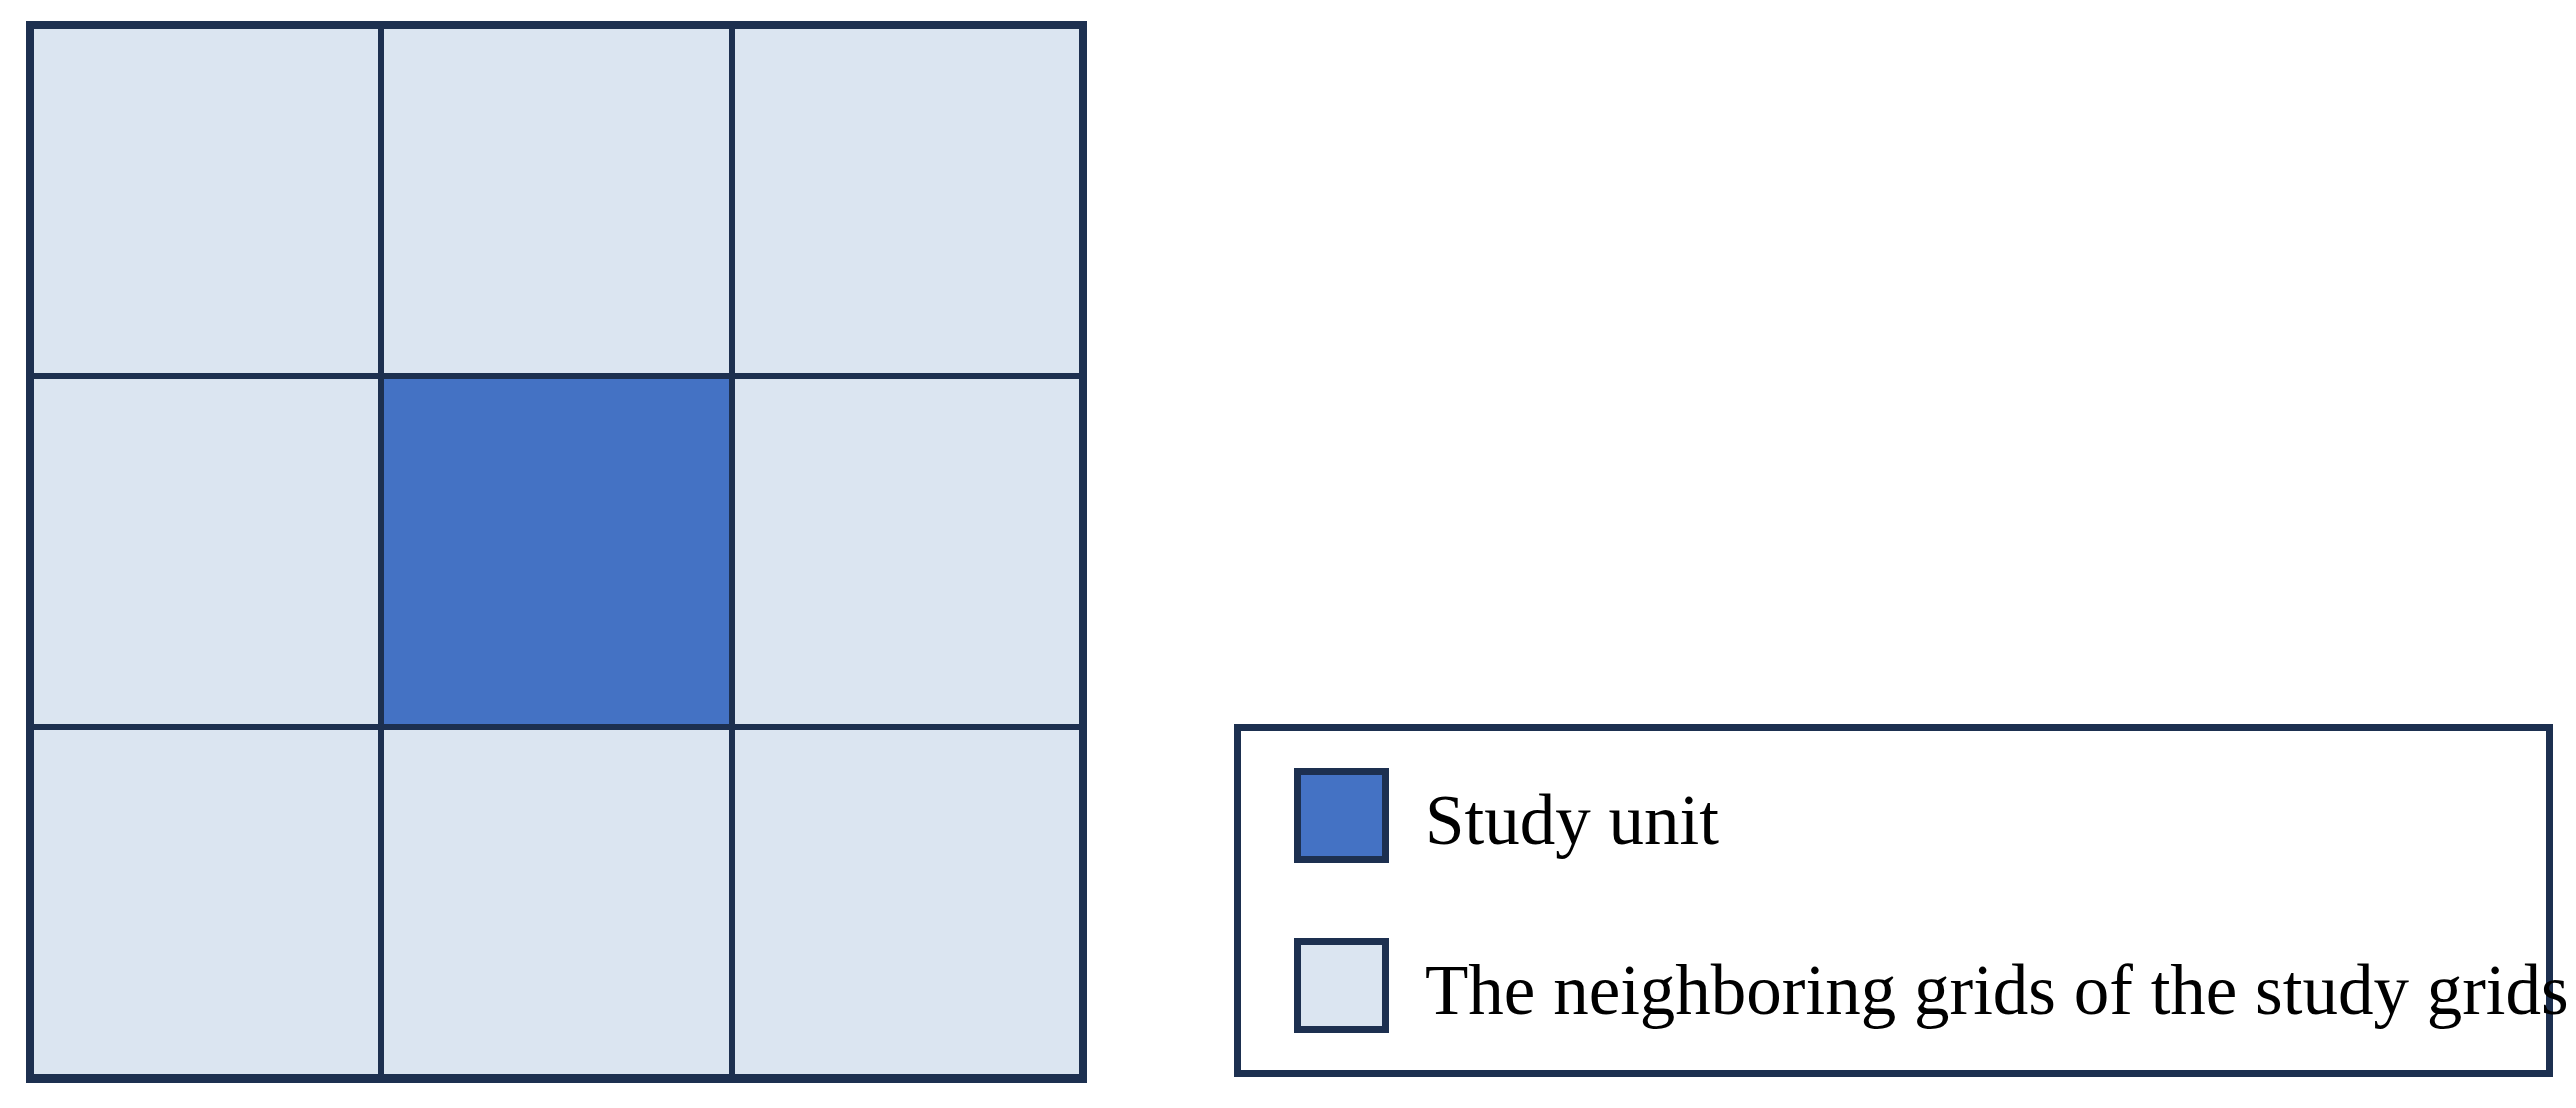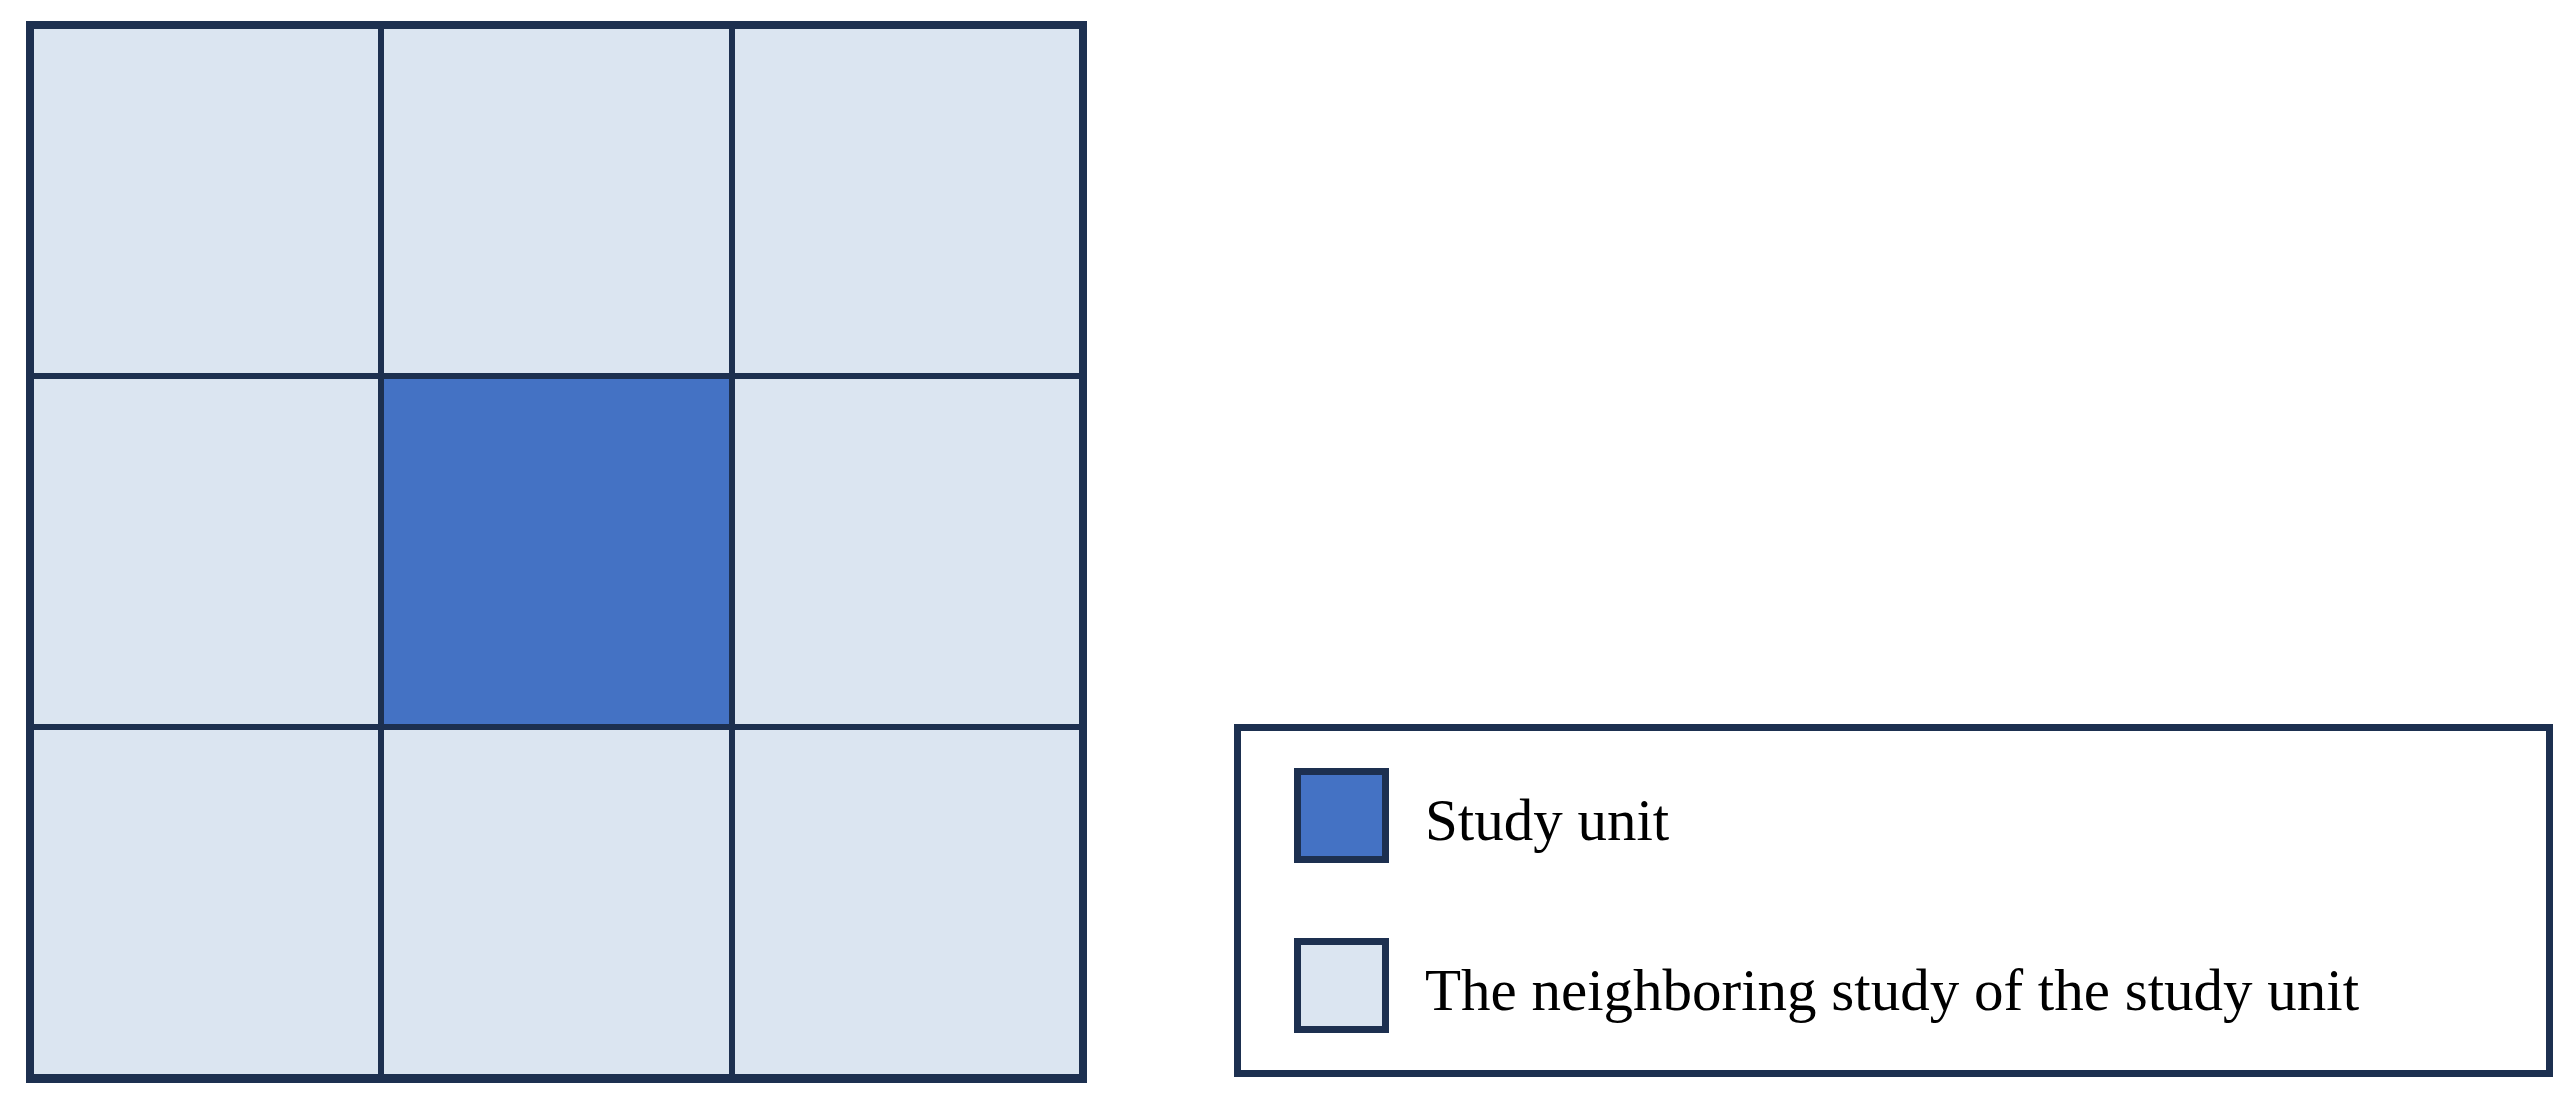--- a/index.html
+++ b/index.html
@@ -60,21 +60,21 @@
     align-items: center;
     gap: 36px;
   }
   .swatch {
     width: 95px;
     height: 95px;
     border: 7.1px solid var(--border-color);
     flex: 0 0 auto;
   }
   .legend-label {
-    font-size: 59px;
+    font-size: 71px;
     line-height: 1;
     color: var(--text-color);
     white-space: nowrap;
     padding-bottom: 5.3px;
     margin-top: 15px;
   }
 </style>
 </head>
 <body>
 
@@ -90,16 +90,16 @@
     <div class="cell neighbor"></div>
   </div>
 
 <div class="legend">
   <div class="legend-row">
     <span class="swatch" style="background: rgb(68, 114, 196);"></span>
     <span class="legend-label">Study unit</span>
   </div>
   <div class="legend-row">
     <span class="swatch" style="background: rgb(219, 229, 241);"></span>
-    <span class="legend-label">The neighboring study of the study unit</span>
+    <span class="legend-label">The neighboring grids of the study grids</span>
   </div>
 </div>
 
 
 </body></html>

